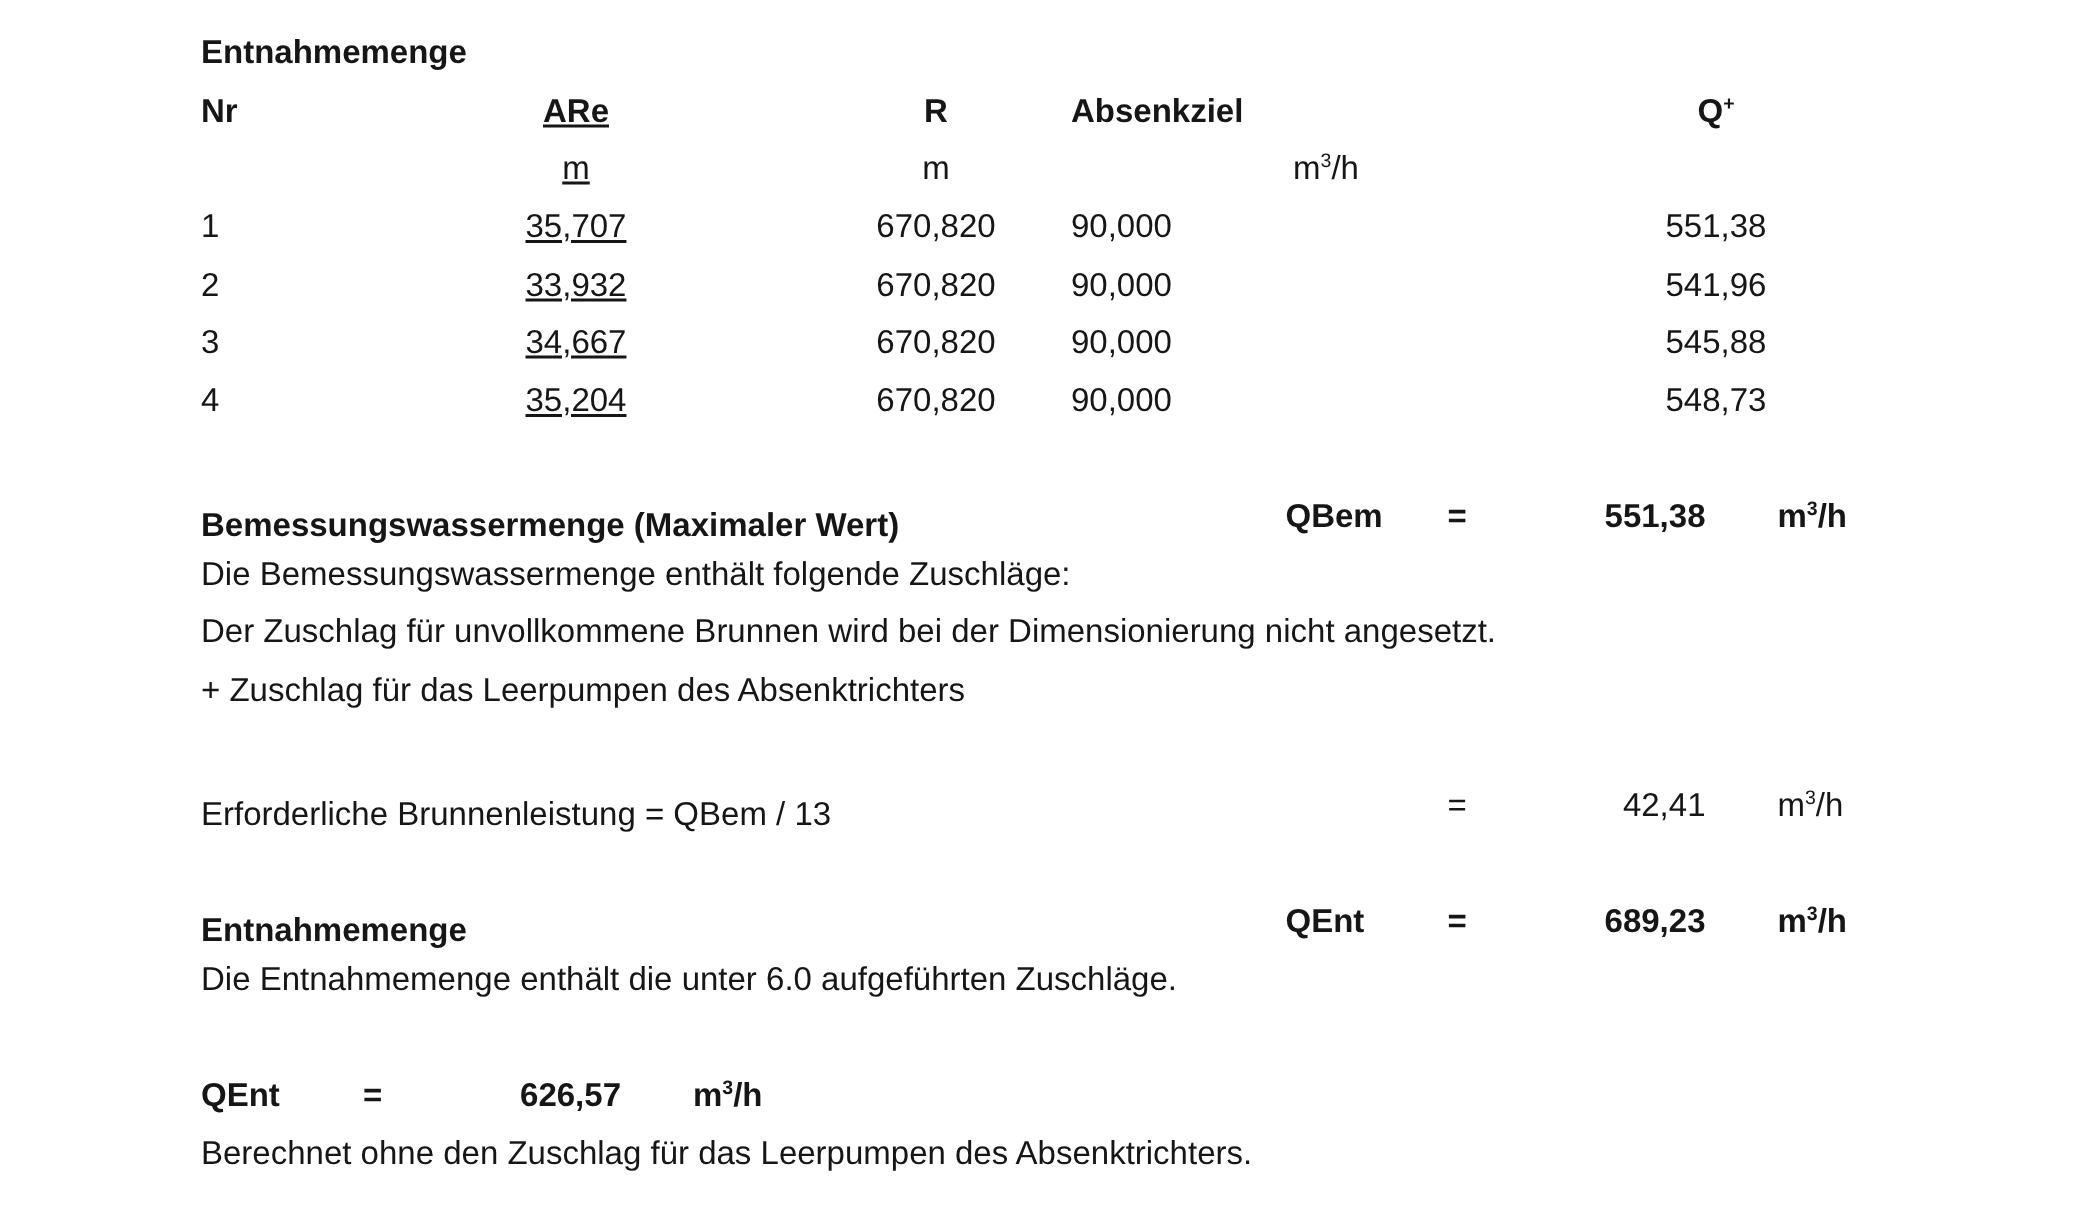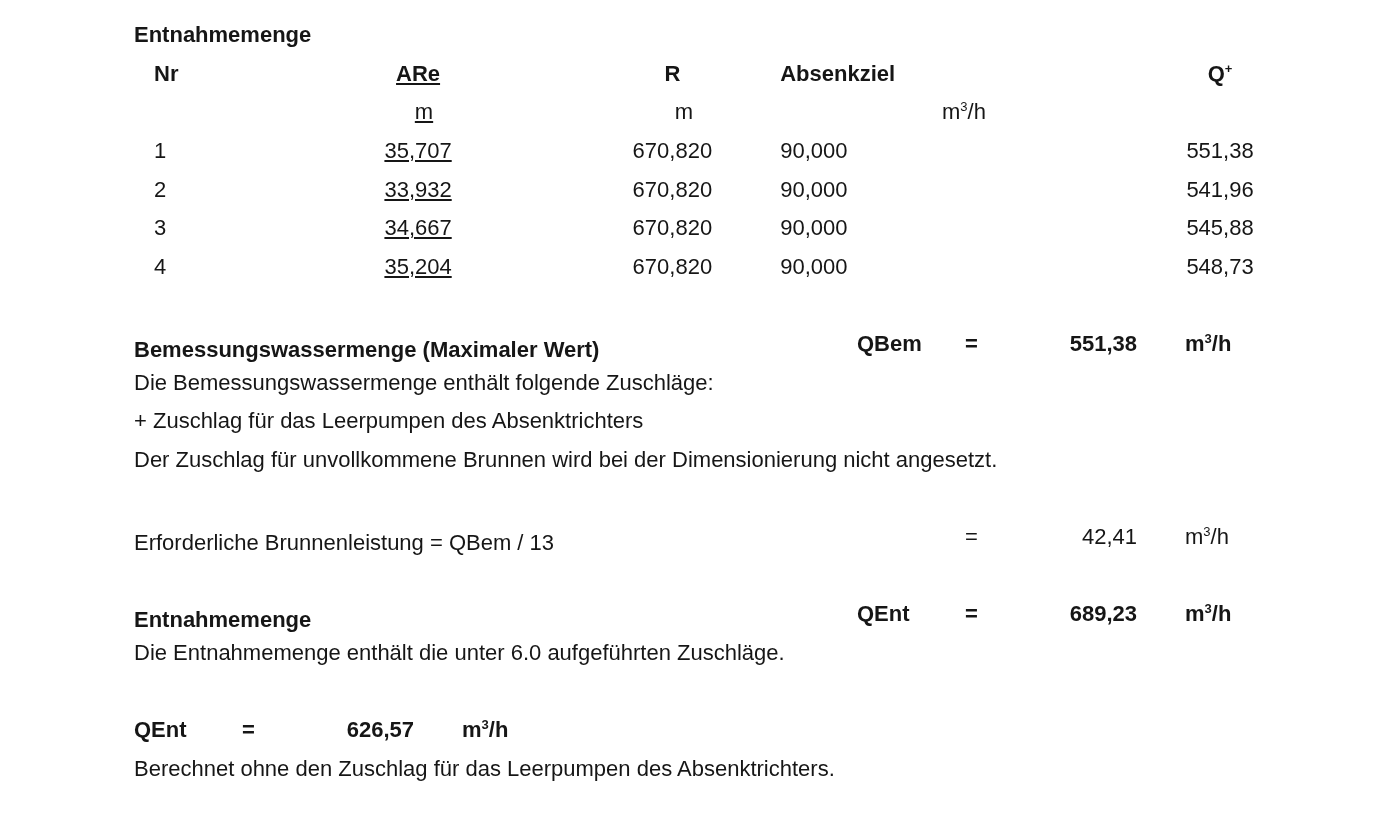--- a/index.html
+++ b/index.html
@@ -19,21 +19,21 @@
   }
   .row {
     height: 38.6px;
     display: flex;
     align-items: center;
     font-size: 22px;
     white-space: nowrap;
   }
   .bold { font-weight: 700; }
   
-  .col { display: inline-block; margin-left: 20px; }
+  .col { display: inline-block; }
   .col.nr  { width: 100px; text-align: left; }
   .col.are { width: 300px; text-align: center; text-decoration: underline; }
   .col.r   { width: 180px; text-align: center; }
   .col.abs { width: 260px; text-align: left; }
   .col.q   { width: 340px; text-align: center; }
   
   .head .lbl  { width: 723px; text-align: left; margin-top: 12px; }
   .head .sym  { width: 108px; text-align: left; }
   .head .eq   { width: 59px;  text-align: left; }
   .head .val  { width: 113px; text-align: right; }
@@ -105,24 +105,24 @@
     <span class="lbl">Bemessungswassermenge (Maximaler Wert)</span>
     <span class="sym">QBem</span>
     <span class="eq">=</span>
     <span class="val">551,38</span>
     <span class="unit"><span>m</span><sup class="s">3</sup><span>/h</span></span>
   </div>
   <div class="row">
     <span>Die Bemessungswassermenge enthält folgende Zuschläge:</span>
   </div>
   <div class="row">
-    <span>+ Zuschlag für das Leerpumpen des Absenktrichters</span>
+    <span>Der Zuschlag für unvollkommene Brunnen wird bei der Dimensionierung nicht angesetzt.</span>
   </div>
   <div class="row">
-    <span>Der Zuschlag für unvollkommene Brunnen wird bei der Dimensionierung nicht angesetzt.</span>
+    <span>+ Zuschlag für das Leerpumpen des Absenktrichters</span>
   </div>
 
   <div class="row"></div>
 
   <div class="row head">
     <span class="lbl">Erforderliche Brunnenleistung = QBem / 13</span>
     <span class="sym"></span>
     <span class="eq">=</span>
     <span class="val">42,41</span>
     <span class="unit"><span>m</span><sup class="s">3</sup><span>/h</span></span>

